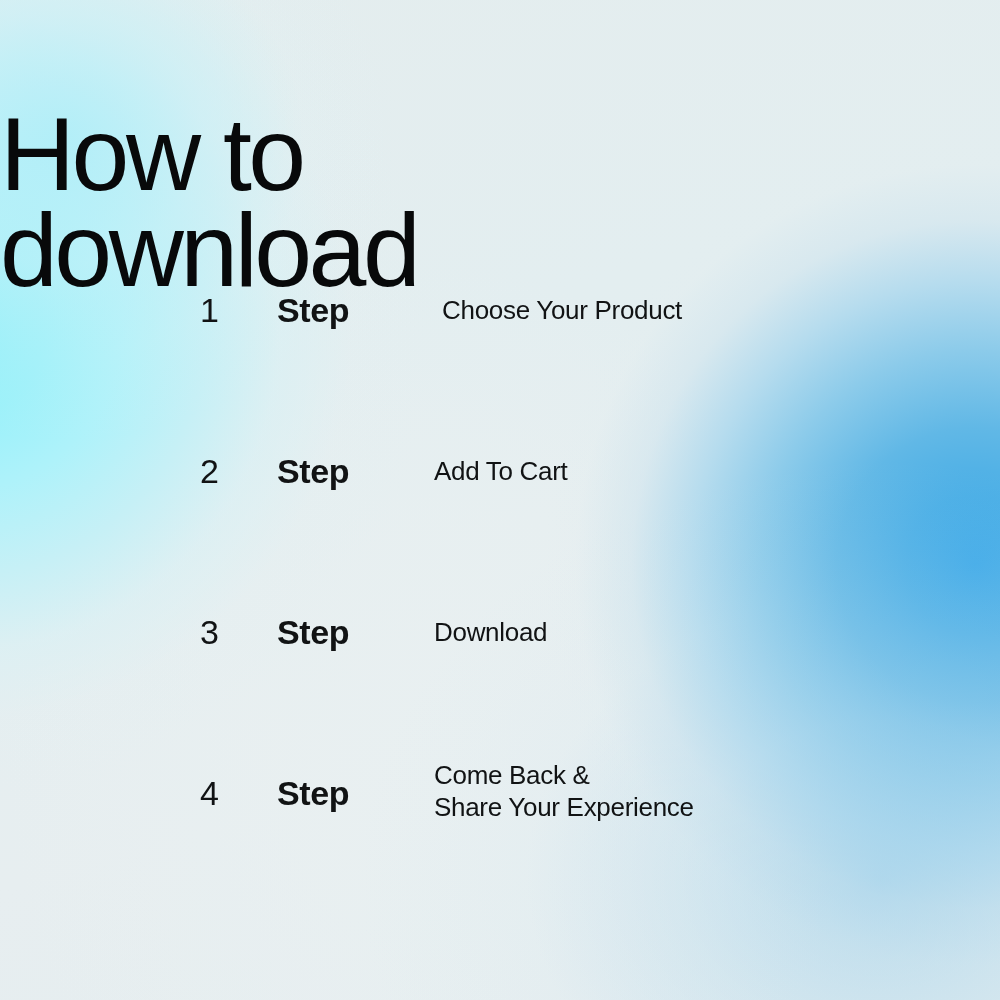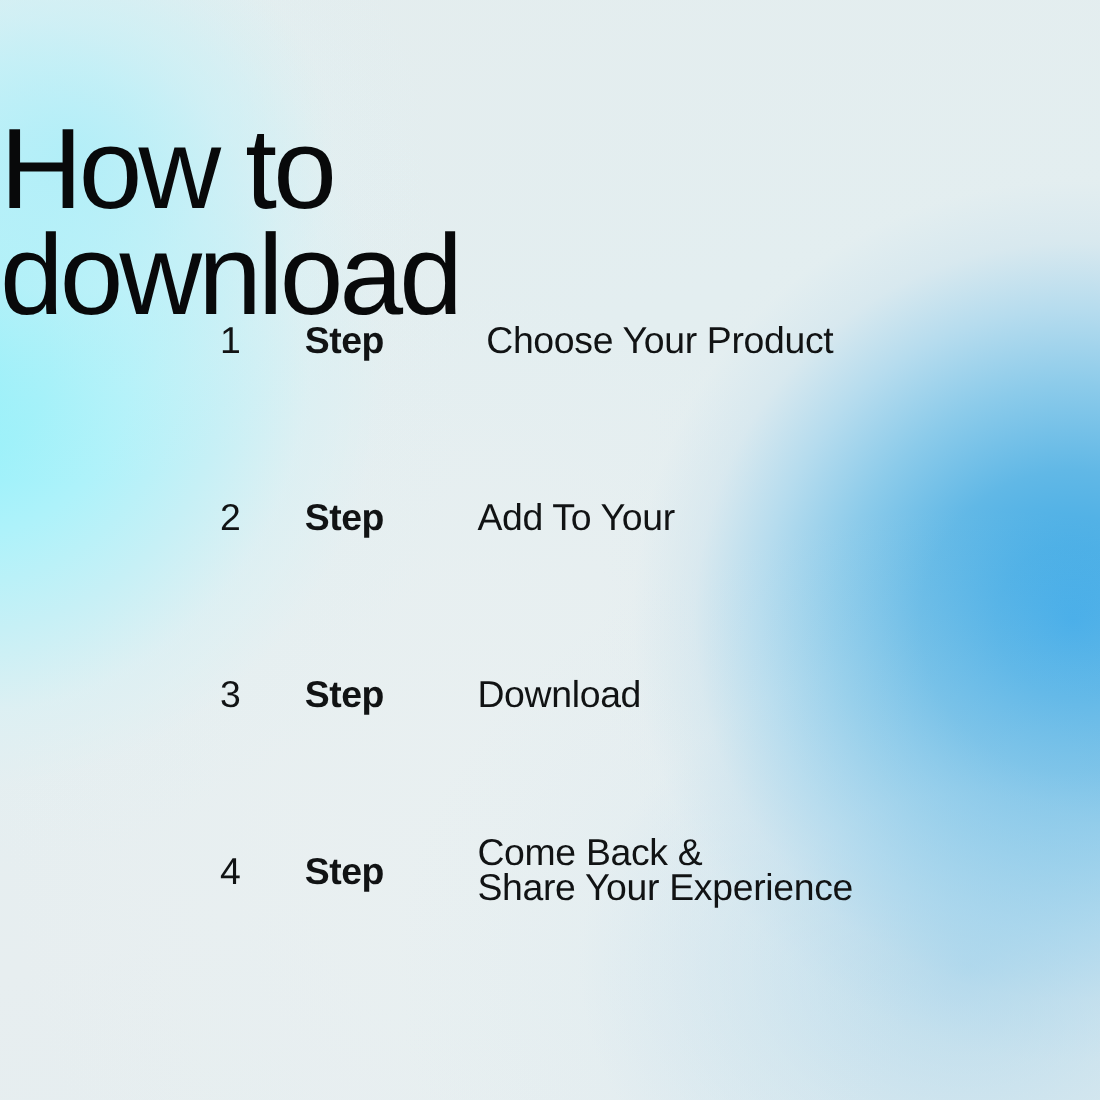--- a/index.html
+++ b/index.html
@@ -142,21 +142,21 @@
   .step-label {
     left: 277px;
     font-size: 34px;
     line-height: 44px;
     font-weight: 700;
     letter-spacing: -0.4px;
   }
 
   .step-desc {
     left: 434px;
-    font-size: 34px;
+    font-size: 26px;
     line-height: 44px;
     font-weight: 400;
     letter-spacing: -0.3px;
     white-space: pre-line;
   }
 
   
   .step-row[data-row="0"] .step-desc { left: 442px; }
 
   
@@ -186,21 +186,21 @@
 
       <div class="step-row" data-row="0">
         <span class="step-num">1</span>
         <span class="step-label">Step</span>
         <span class="step-desc">Choose Your Product</span>
       </div>
 
       <div class="step-row" data-row="1">
         <span class="step-num">2</span>
         <span class="step-label">Step</span>
-        <span class="step-desc">Add To Your</span>
+        <span class="step-desc">Add To Cart</span>
       </div>
 
       <div class="step-row" data-row="2">
         <span class="step-num">3</span>
         <span class="step-label">Step</span>
         <span class="step-desc">Download</span>
       </div>
 
       <div class="step-row" data-row="3">
         <span class="step-num">4</span>

